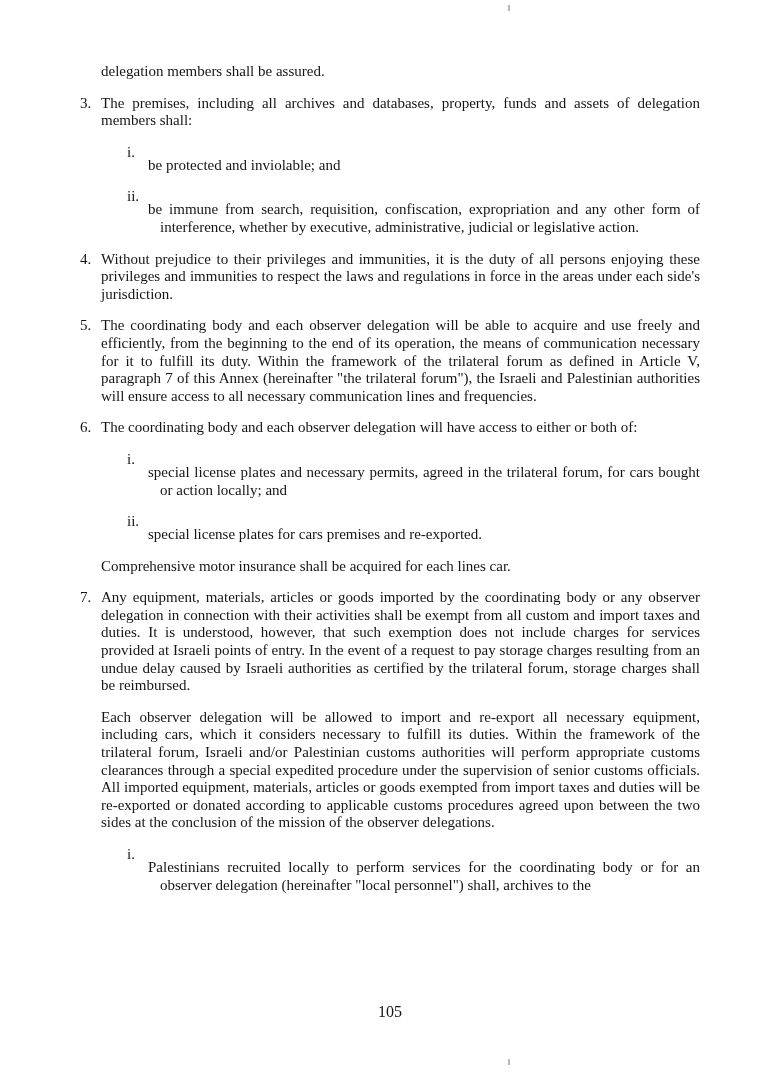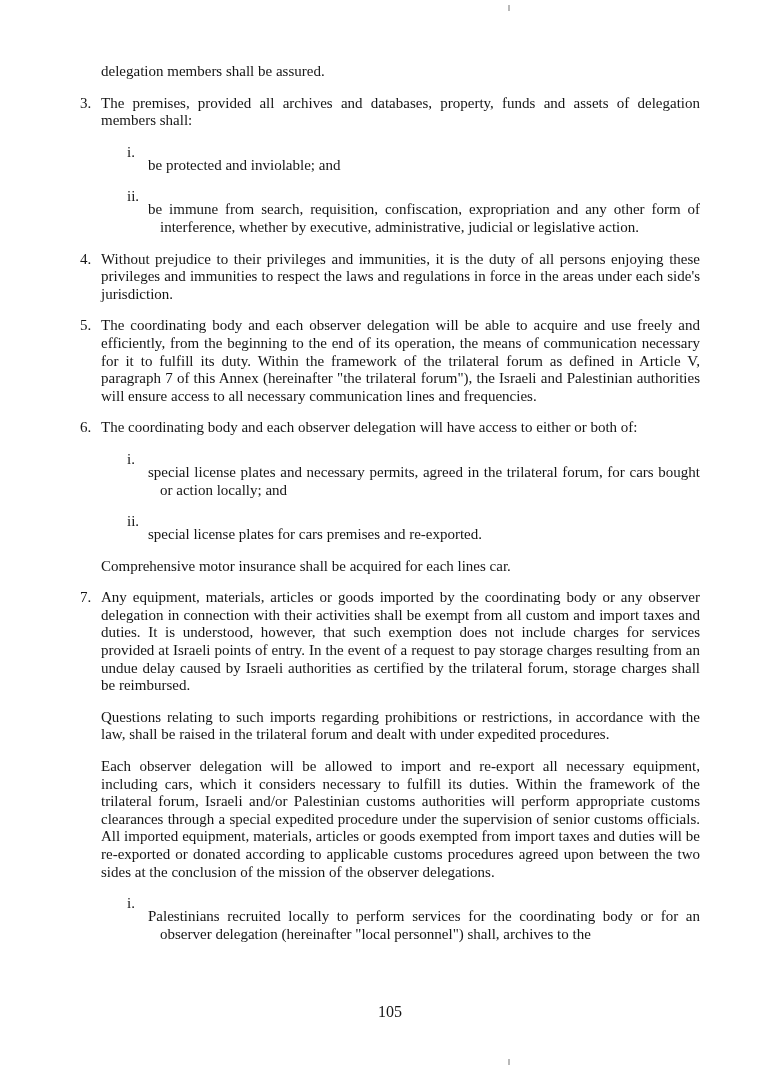--- a/index.html
+++ b/index.html
@@ -84,21 +84,21 @@
 
 <div class="sheet">
   <div class="artifact top"></div>
 
   <div class="content">
 
     <p class="plain first">delegation members shall be assured.</p>
 
     <div class="item">
       <span class="num">3.</span>
-      <span class="txt">The premises, provided all archives and databases, property, funds and assets of delegation members shall:</span>
+      <span class="txt">The premises, including all archives and databases, property, funds and assets of delegation members shall:</span>
     </div>
 
     <div class="sub">
       <span class="num">i.</span>
       <span class="txt">be protected and inviolable; and</span>
     </div>
 
     <div class="sub">
       <span class="num">ii.</span>
       <span class="txt">be immune from search, requisition, confiscation, expropriation and any other form of interference, whether by executive, administrative, judicial or legislative action.</span>
@@ -129,21 +129,20 @@
       <span class="txt">special license plates for cars premises and re-exported.</span>
     </div>
 
     <p class="plain">Comprehensive motor insurance shall be acquired for each lines car.</p>
 
     <div class="item">
       <span class="num">7.</span>
       <span class="txt">Any equipment, materials, articles or goods imported by the coordinating body or any observer delegation in connection with their activities shall be exempt from all custom and import taxes and duties. It is understood, however, that such exemption does not include charges for services provided at Israeli points of entry. In the event of a request to pay storage charges resulting from an undue delay caused by Israeli authorities as certified by the trilateral forum, storage charges shall be reimbursed.</span>
     </div>
 
-    <p class="plain">Questions relating to such imports regarding prohibitions or restrictions, in accordance with the law, shall be raised in the trilateral forum and dealt with under expedited procedures.</p>
 
     <p class="plain">Each observer delegation will be allowed to import and re-export all necessary equipment, including cars, which it considers necessary to fulfill its duties. Within the framework of the trilateral forum, Israeli and/or Palestinian customs authorities will perform appropriate customs clearances through a special expedited procedure under the supervision of senior customs officials. All imported equipment, materials, articles or goods exempted from import taxes and duties will be re-exported or donated according to applicable customs procedures agreed upon between the two sides at the conclusion of the mission of the observer delegations.</p>
 
     <div class="sub">
       <span class="num">i.</span>
       <span class="txt">Palestinians recruited locally to perform services for the coordinating body or for an observer delegation (hereinafter "local personnel") shall, archives to the</span>
     </div>
 
   </div>
 

